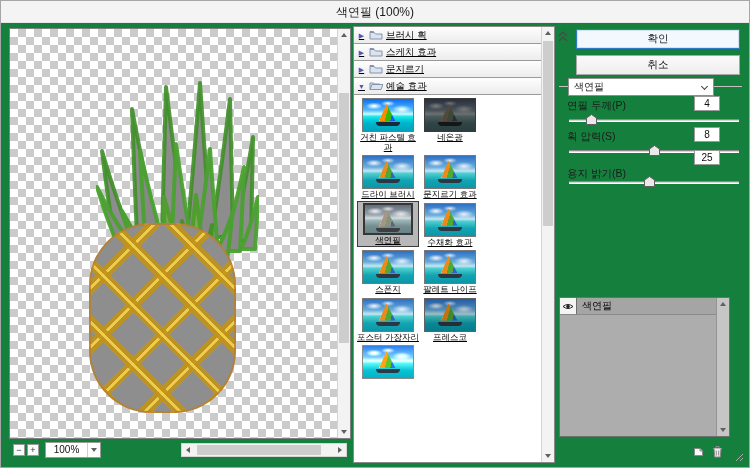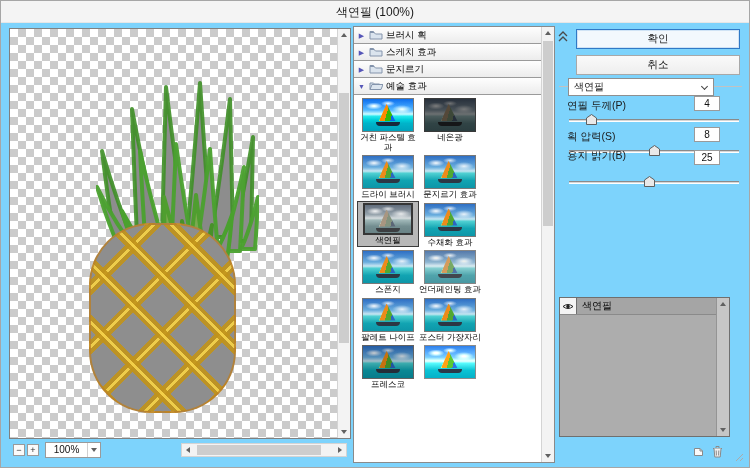--- a/index.html
+++ b/index.html
@@ -1,18 +1,18 @@
 <!DOCTYPE html>
 <html><head>
 <meta charset="utf-8">
 <style>
   * { margin:0; padding:0; box-sizing:border-box; }
   body { background:#d9d9d9; font-family:"Liberation Sans", sans-serif; }
   #window {
-    position:relative; width:750px; height:468px; background:#7dd3fc;
+    position:relative; width:750px; height:468px; background:#15803d;
     border:1px solid #a6a6a6; overflow:hidden;
   }
   
   .titlebar {
     height:22px; line-height:22px; text-align:center; font-size:12px; color:#1a1a1a;
     background:#f4f4f4; border-bottom:1px solid #e6e6e6;
   }
   
   #preview-box {
     position:absolute; left:8px; top:27px; width:342px; height:411px;
@@ -54,21 +54,21 @@
     position:absolute; left:36px; top:0; width:56px; height:16px; background:#fff;
     border:1px solid #9a9a9a; font-size:10px;
   }
   .zoom-select .zval { position:absolute; left:0; right:13px; top:0; bottom:0; text-align:center; line-height:14px; color:#111; }
   .dd-split { position:absolute; right:0; top:0; bottom:0; width:13px; border-left:1px solid #d0d0d0; }
   
   #filter-panel {
     position:absolute; left:352px; top:25px; width:202px; height:437px;
     background:#fff; border:1px solid #8a8a8a; overflow:hidden;
   }
-  .filter-content { position:absolute; left:0; top:0; right:13px; bottom:0; overflow:hidden; }
+  .filter-content { position:absolute; left:0; top:0; right:13px; bottom:0; overflow:hidden;text-decoration:underline; }
   .cat-row {
     height:17px; display:flex; align-items:center; gap:3px; padding-left:3px;
     background:linear-gradient(#fefefe,#ececec);
     border-bottom:1px solid #9a9a9a; font-size:9.5px; color:#000;
   }
   .tri { width:9px; text-align:center; font-size:7px; color:#5656b8; line-height:1; }
   .folder-svg { flex:0 0 auto; }
   .grid { display:flex; flex-wrap:wrap; padding:1px 0 0 3px; }
   .cell { width:62px; margin-bottom:1px; text-align:center; }
   .thumb {
@@ -252,24 +252,20 @@
         </div>
         <div class="cell">
           <div class="thumb"></div>
           <div class="cell-label">수채화 효과</div>
         </div>
         <div class="cell">
           <div class="thumb"></div>
           <div class="cell-label">스폰지</div>
         </div>
         <div class="cell">
-          <div class="thumb t-soft"></div>
-          <div class="cell-label">언더페인팅 효과</div>
-        </div>
-        <div class="cell">
           <div class="thumb"></div>
           <div class="cell-label">팔레트 나이프</div>
         </div>
         <div class="cell">
           <div class="thumb"></div>
           <div class="cell-label">포스터 가장자리</div>
         </div>
         <div class="cell">
           <div class="thumb t-dim"></div>
           <div class="cell-label">프레스코</div>
@@ -315,21 +311,21 @@
     </div>
 
     <span class="s-label" style="top:104px;">획 압력(S)</span>
     <input class="s-val" style="top: 101px;" value="8">
     <div class="s-track" style="top:124px;">
       <svg class="s-thumb" style="left:calc(50% - 5px);" width="11" height="11">
         <path d="M5.5,0.5 L10.5,4 L10.5,10.5 L0.5,10.5 L0.5,4 Z" fill="#e9e9e9" stroke="#5f5f5f"></path>
       </svg>
     </div>
 
-    <span class="s-label" style="top:123px;">용지 밝기(B)</span>
+    <span class="s-label" style="top:141px;">용지 밝기(B)</span>
     <input class="s-val" style="top: 124px;" value="25">
     <div class="s-track" style="top:155px;">
       <svg class="s-thumb" style="left:calc(47% - 5px);" width="11" height="11">
         <path d="M5.5,0.5 L10.5,4 L10.5,10.5 L0.5,10.5 L0.5,4 Z" fill="#e9e9e9" stroke="#5f5f5f"></path>
       </svg>
     </div>
 
     <div class="layers-box">
       <div class="layer-row">
         <span class="eye-cell">

